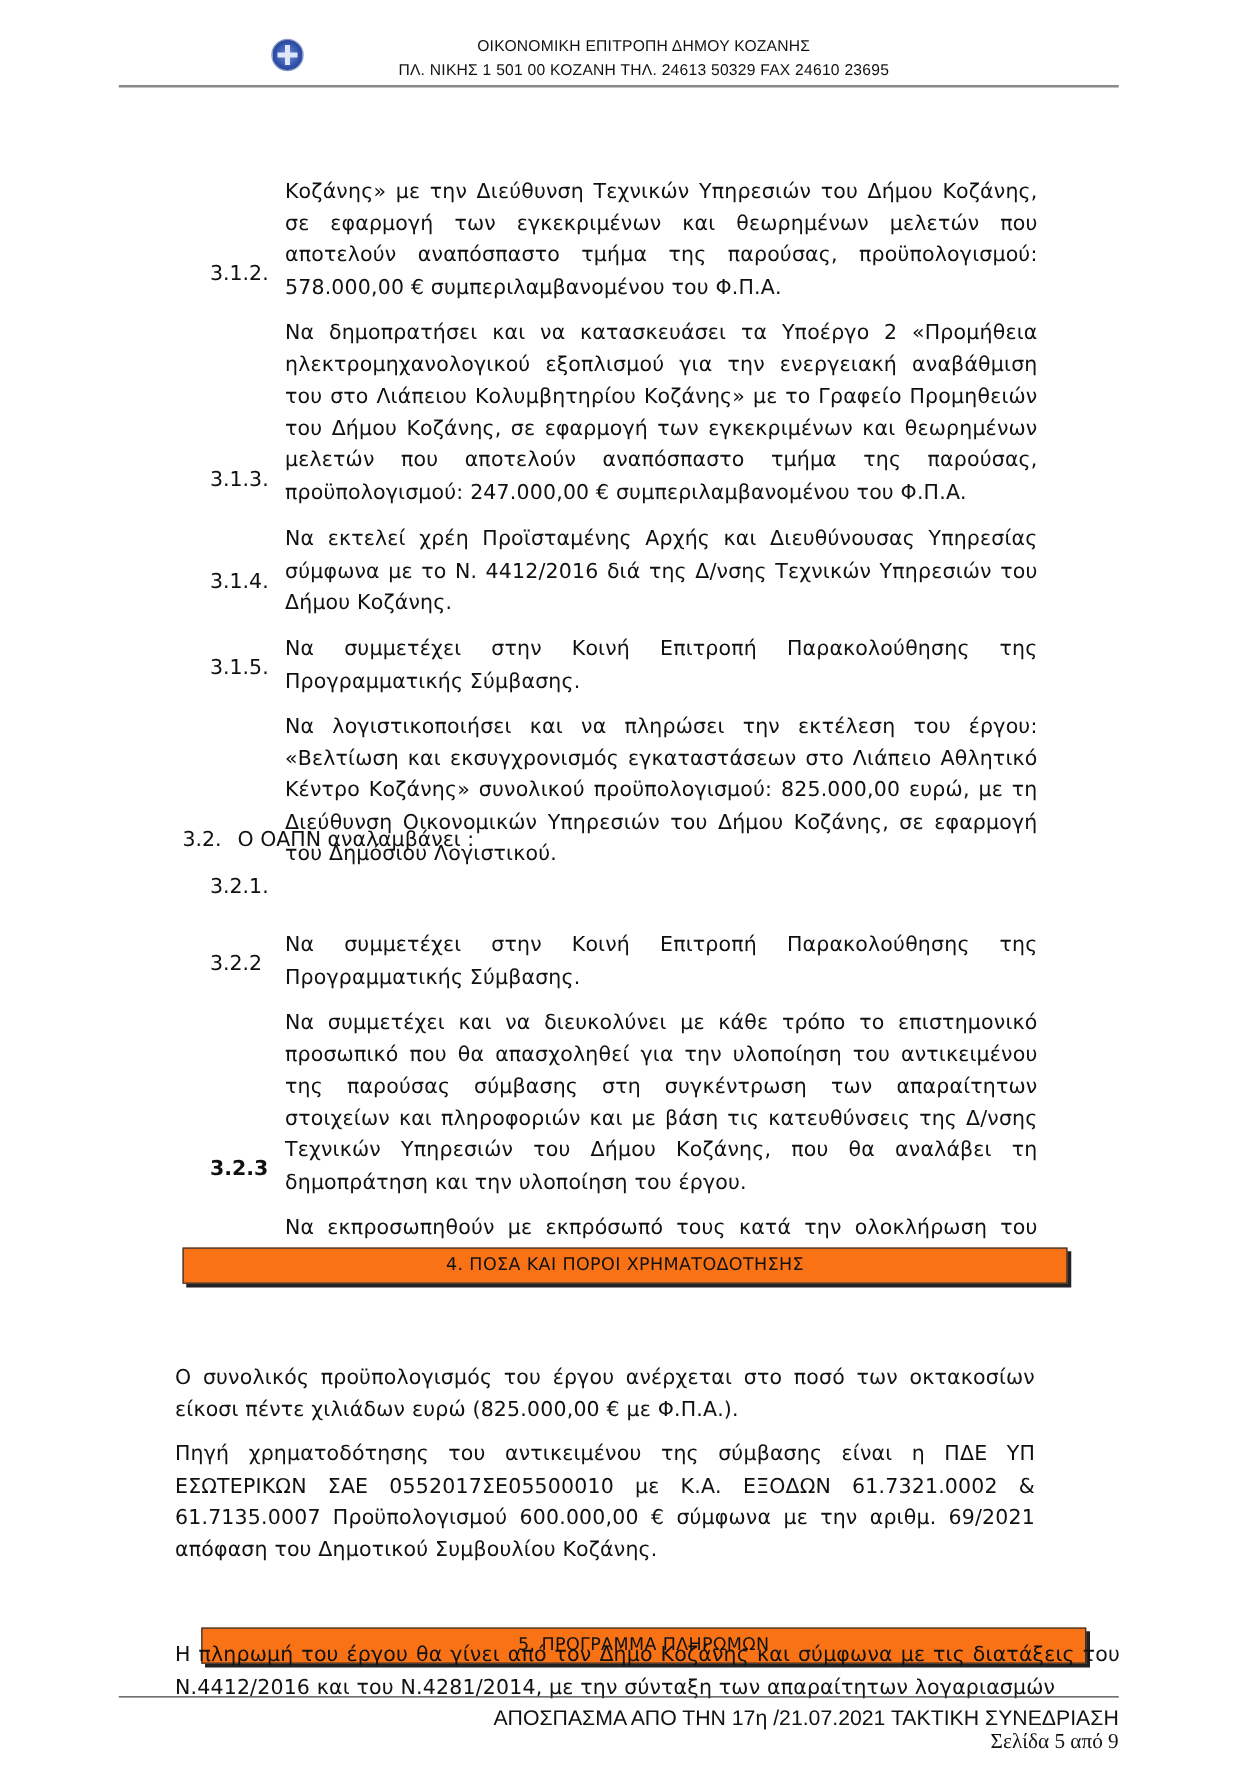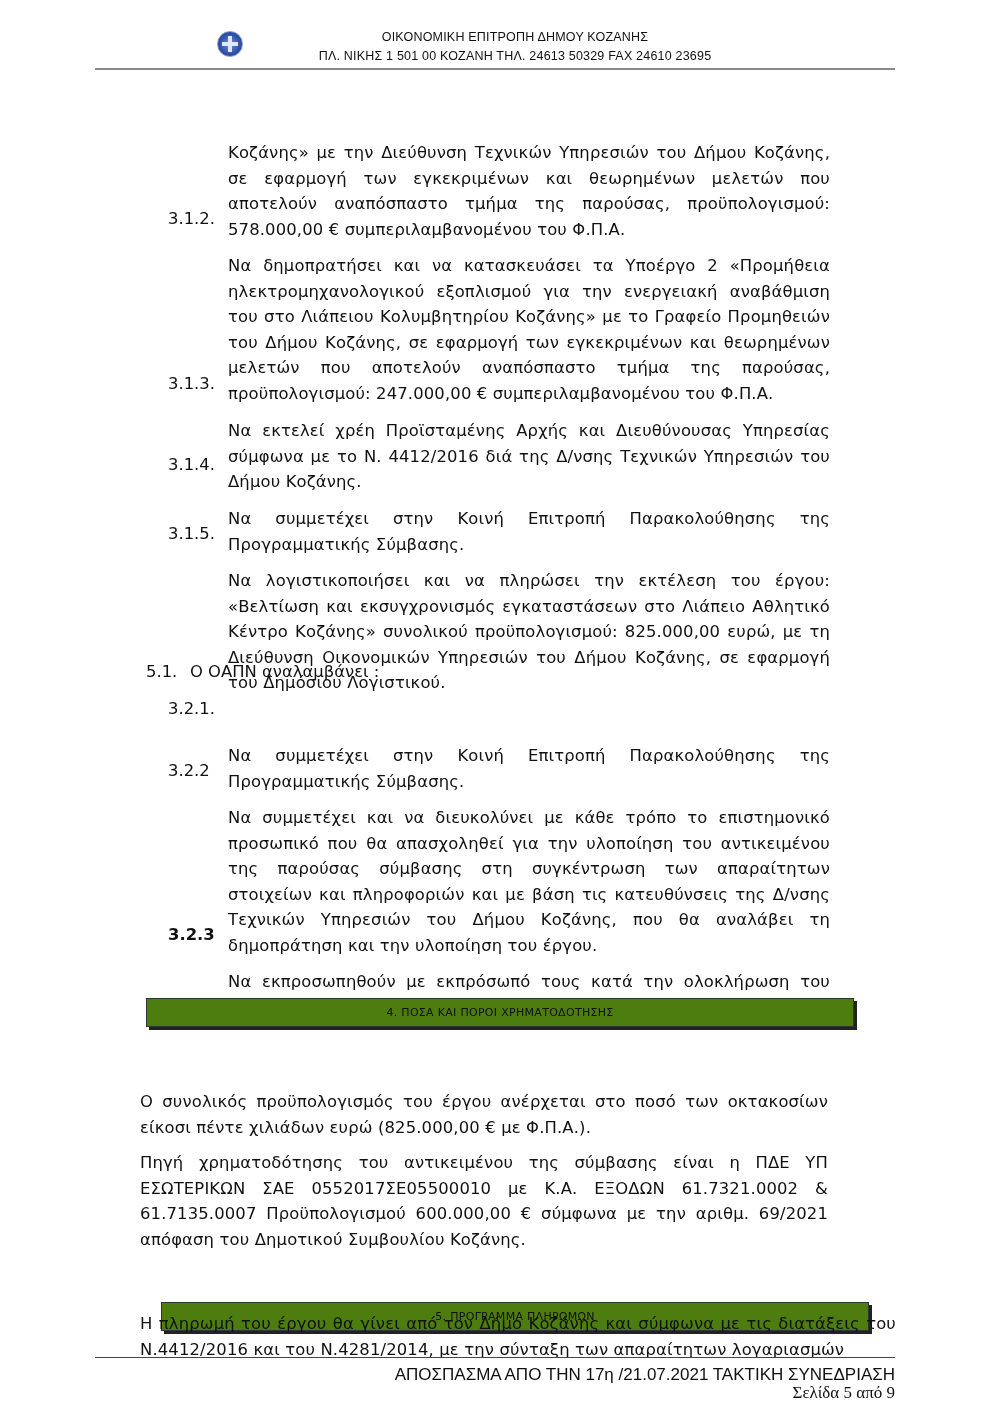--- a/index.html
+++ b/index.html
@@ -16,23 +16,23 @@
   .hdr-line.l1 { top: 2px; left: 20px; }
   .hdr-line.l2 { top: 21px; left: 20px; text-align: center; }
   .hdr-rule { position: absolute; left: 95px; top: 68px; width: 800px; height: 2px; background: #8a8a8a; }
 
   .content { position: absolute; left: 0; top: 0; width: 1000px; }
   .para { position: absolute; font-size: 16.4px; line-height: 25.6px; text-align: justify; letter-spacing: 0.15px; margin-top: 47px; }
   .num { position: absolute; font-size: 16.4px; line-height: 25.6px; }
   .text-block { position: absolute; left: 228px; width: 602px; }
   .full-block { position: absolute; left: 140px; width: 688px; }
 
-  .sec-box { position: absolute; left: 146px; width: 706px; height: 27px; background: #4d7c0f;
+  .sec-box { position: absolute; left: 146px; width: 706px; height: 27px; background: #f97316;
              border: 1px solid #333; box-shadow: 3px 3px 0 #222; text-align: center;
-             font-size: 11px; line-height: 27px; letter-spacing: 0.3px; }
+             font-size: 14px; line-height: 27px; letter-spacing: 0.3px; }
 
   .ftr-rule { position: absolute; left: 95px; top: 1357px; width: 800px; height: 1px; background: #444; }
   .ftr-line { position: absolute; left: 95px; width: 800px; text-align: right; font-size: 17px;
               font-family: "Liberation Sans", sans-serif; }
 </style>
 </head>
 <body>
 
 <div>
   <div class="page-header">
@@ -52,21 +52,21 @@
 
   <div class="num" style="left:168px; top:371px;">3.1.3.</div>
   <div class="para text-block" style="top:371px;">Να εκτελεί χρέη Προϊσταμένης Αρχής και Διευθύνουσας Υπηρεσίας σύμφωνα με το Ν. 4412/2016 διά της Δ/νσης Τεχνικών Υπηρεσιών του Δήμου Κοζάνης.</div>
 
   <div class="num" style="left:168px; top:452px;">3.1.4.</div>
   <div class="para text-block" style="top:459px;">Να συμμετέχει στην Κοινή Επιτροπή Παρακολούθησης της Προγραμματικής Σύμβασης.</div>
 
   <div class="num" style="left:168px; top:521px;">3.1.5.</div>
   <div class="para text-block" style="top:521px;">Να λογιστικοποιήσει και να πληρώσει την εκτέλεση του έργου: «Βελτίωση και εκσυγχρονισμός εγκαταστάσεων στο Λιάπειο Αθλητικό Κέντρο Κοζάνης» συνολικού προϋπολογισμού: 825.000,00 ευρώ, με τη Διεύθυνση Οικονομικών Υπηρεσιών του Δήμου Κοζάνης, σε εφαρμογή του Δημόσιου Λογιστικού.</div>
 
-  <div class="num" style="left:146px; top:659px;">5.1.</div>
+  <div class="num" style="left:146px; top:659px;">3.2.</div>
   <div class="num" style="left:190px; top:659px;">Ο ΟΑΠΝ αναλαμβάνει :</div>
 
   <div class="num" style="left:168px; top:696px;">3.2.1.</div>
   <div class="para text-block" style="top:696px;">Να συμμετέχει στην Κοινή Επιτροπή Παρακολούθησης της Προγραμματικής Σύμβασης.</div>
 
   <div class="num" style="left:168px; top:758px;">3.2.2</div>
   <div class="para text-block" style="top:758px;">Να συμμετέχει και να διευκολύνει με κάθε τρόπο το επιστημονικό προσωπικό που θα απασχοληθεί για την υλοποίηση του αντικειμένου της παρούσας σύμβασης στη συγκέντρωση των απαραίτητων στοιχείων και πληροφοριών και με βάση τις κατευθύνσεις της Δ/νσης Τεχνικών Υπηρεσιών του Δήμου Κοζάνης, που θα αναλάβει τη δημοπράτηση και την υλοποίηση του έργου.</div>
 
   <div class="num" style="left:168px; top:922px;font-weight:bold;">3.2.3</div>
   <div class="para text-block" style="top:922px;">Να εκπροσωπηθούν με εκπρόσωπό τους κατά την ολοκλήρωση του έργου στη διαδικασία Οριστικής Δημόσιου.</div>

